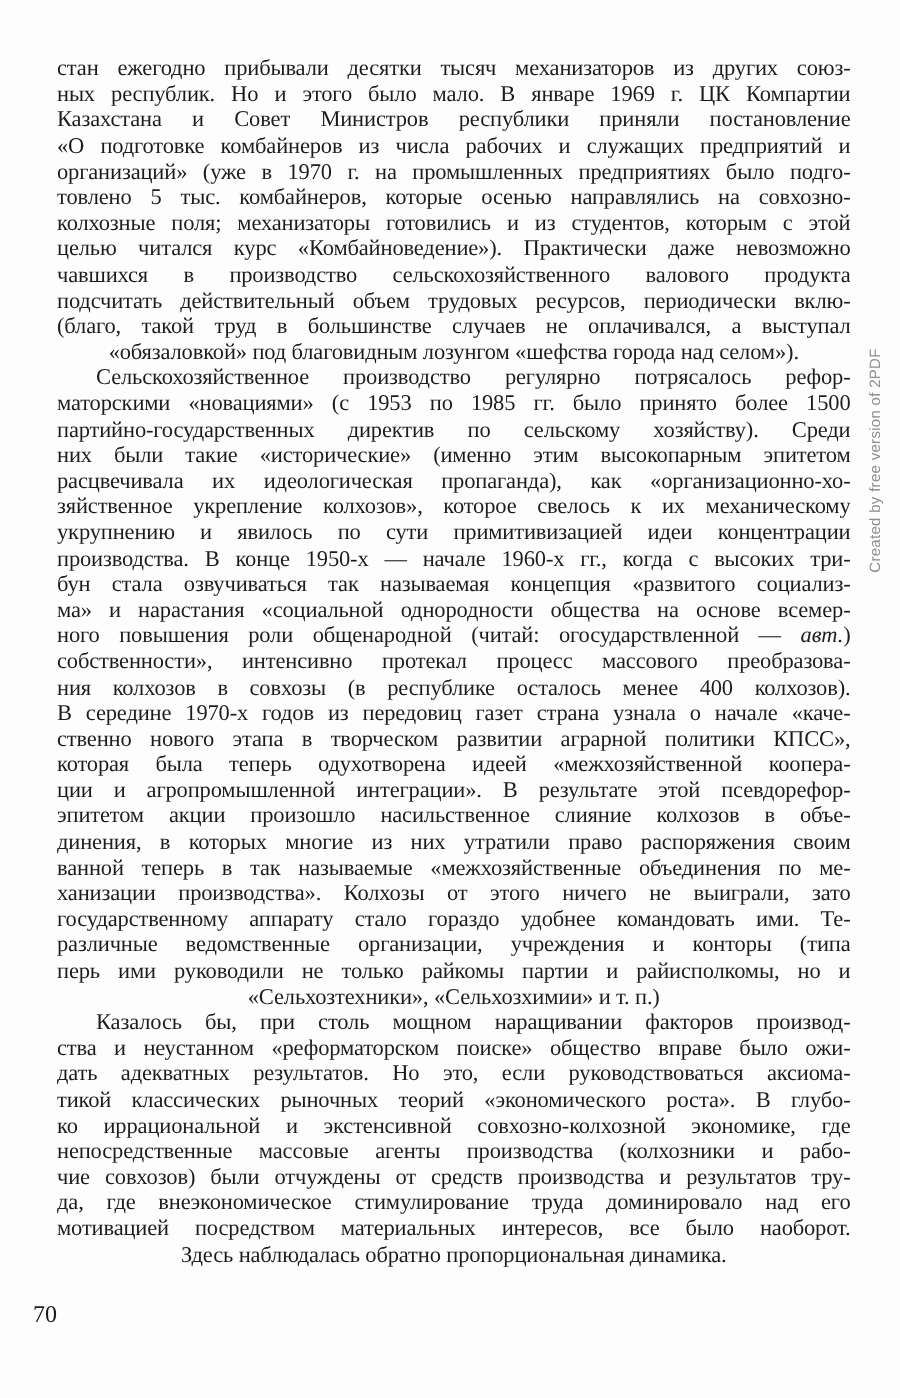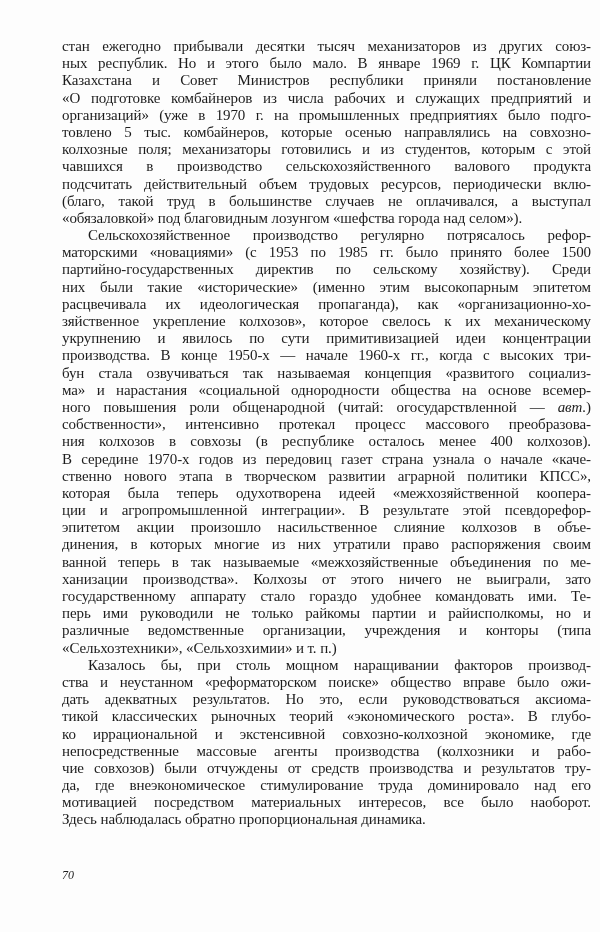--- a/index.html
+++ b/index.html
@@ -10,53 +10,51 @@
     overflow: hidden;
   }
   body {
     background: var(--bg, #fdfdfd);
     position: relative;
     font-family: "Liberation Serif", "DejaVu Serif", serif;
   }
   .page {
     position: absolute;
     inset: 0;
-    margin-left: 24px;
   }
   .text-block {
     position: absolute;
     top: 38px;
     left: 38px;
     width: 529px;
     color: var(--ink, #1c1c1c);
     font-size: 15px;
     line-height: 17.2px;
     letter-spacing: -0.1px;
   }
   .paragraph { margin: 0; }
   .line {
-    text-align: left;
+    text-align: center;
     white-space: normal;
     overflow: hidden;
     height: 17.2px;
   }
   .line.just {
     text-align: justify;
     text-align-last: justify;
     text-justify: inter-word;
   }
   .line.indent { text-indent: 26px; }
   .line i { font-style: italic; }
   .page-number {
     position: absolute;
-    left: 38px;
+    left: 22px;
     top: 868px;
-    font-size: 12px;
+    font-size: 16px;
     color: var(--ink, #1c1c1c);
-    font-style: italic;
   }
   .watermark {
     position: absolute;
     left: 584px;
     top: 307px;
     transform: translate(-50%, -50%) rotate(-90deg);
     transform-origin: center center;
     white-space: nowrap;
     font-family: "Liberation Sans", "DejaVu Sans", sans-serif;
     font-size: 10px;
@@ -70,20 +68,21 @@
 <div class="page">
   <div class="text-block">
       <div class="paragraph">
         <div class="line just">стан ежегодно прибывали десятки тысяч механизаторов из других союз-</div>
         <div class="line just">ных республик. Но и этого было мало. В январе 1969 г. ЦК Компартии</div>
         <div class="line just">Казахстана и Совет Министров республики приняли постановление</div>
         <div class="line just">«О подготовке комбайнеров из числа рабочих и служащих предприятий и</div>
         <div class="line just">организаций» (уже в 1970 г. на промышленных предприятиях было подго-</div>
         <div class="line just">товлено 5 тыс. комбайнеров, которые осенью направлялись на совхозно-</div>
         <div class="line just">колхозные поля; механизаторы готовились и из студентов, которым с этой</div>
+        <div class="line just">целью читался курс «Комбайноведение»). Практически даже невозможно</div>
         <div class="line just">чавшихся в производство сельскохозяйственного валового продукта</div>
         <div class="line just">подсчитать действительный объем трудовых ресурсов, периодически вклю-</div>
         <div class="line just">(благо, такой труд в большинстве случаев не оплачивался, а выступал</div>
         <div class="line">«обязаловкой» под благовидным лозунгом «шефства города над селом»).</div>
       </div>
       <div class="paragraph">
         <div class="line just indent">Сельскохозяйственное производство регулярно потрясалось рефор-</div>
         <div class="line just">маторскими «новациями» (с 1953 по 1985 гг. было принято более 1500</div>
         <div class="line just">партийно-государственных директив по сельскому хозяйству). Среди</div>
         <div class="line just">них были такие «исторические» (именно этим высокопарным эпитетом</div>
@@ -98,22 +97,22 @@
         <div class="line just">ния колхозов в совхозы (в республике осталось менее 400 колхозов).</div>
         <div class="line just">В середине 1970-х годов из передовиц газет страна узнала о начале «каче-</div>
         <div class="line just">ственно нового этапа в творческом развитии аграрной политики КПСС»,</div>
         <div class="line just">которая была теперь одухотворена идеей «межхозяйственной коопера-</div>
         <div class="line just">ции и агропромышленной интеграции». В результате этой псевдорефор-</div>
         <div class="line just">эпитетом акции произошло насильственное слияние колхозов в объе-</div>
         <div class="line just">динения, в которых многие из них утратили право распоряжения своим</div>
         <div class="line just">ванной теперь в так называемые «межхозяйственные объединения по ме-</div>
         <div class="line just">ханизации производства». Колхозы от этого ничего не выиграли, зато</div>
         <div class="line just">государственному аппарату стало гораздо удобнее командовать ими. Те-</div>
+        <div class="line just">различные ведомственные организации, учреждения и конторы (типа</div>
         <div class="line just">перь ими руководили не только райкомы партии и райисполкомы, но и</div>
-        <div class="line just">различные ведомственные организации, учреждения и конторы (типа</div>
         <div class="line">«Сельхозтехники», «Сельхозхимии» и т. п.)</div>
       </div>
       <div class="paragraph">
         <div class="line just indent">Казалось бы, при столь мощном наращивании факторов производ-</div>
         <div class="line just">ства и неустанном «реформаторском поиске» общество вправе было ожи-</div>
         <div class="line just">дать адекватных результатов. Но это, если руководствоваться аксиома-</div>
         <div class="line just">тикой классических рыночных теорий «экономического роста». В глубо-</div>
         <div class="line just">ко иррациональной и экстенсивной совхозно-колхозной экономике, где</div>
         <div class="line just">непосредственные массовые агенты производства (колхозники и рабо-</div>
         <div class="line just">чие совхозов) были отчуждены от средств производства и результатов тру-</div>

